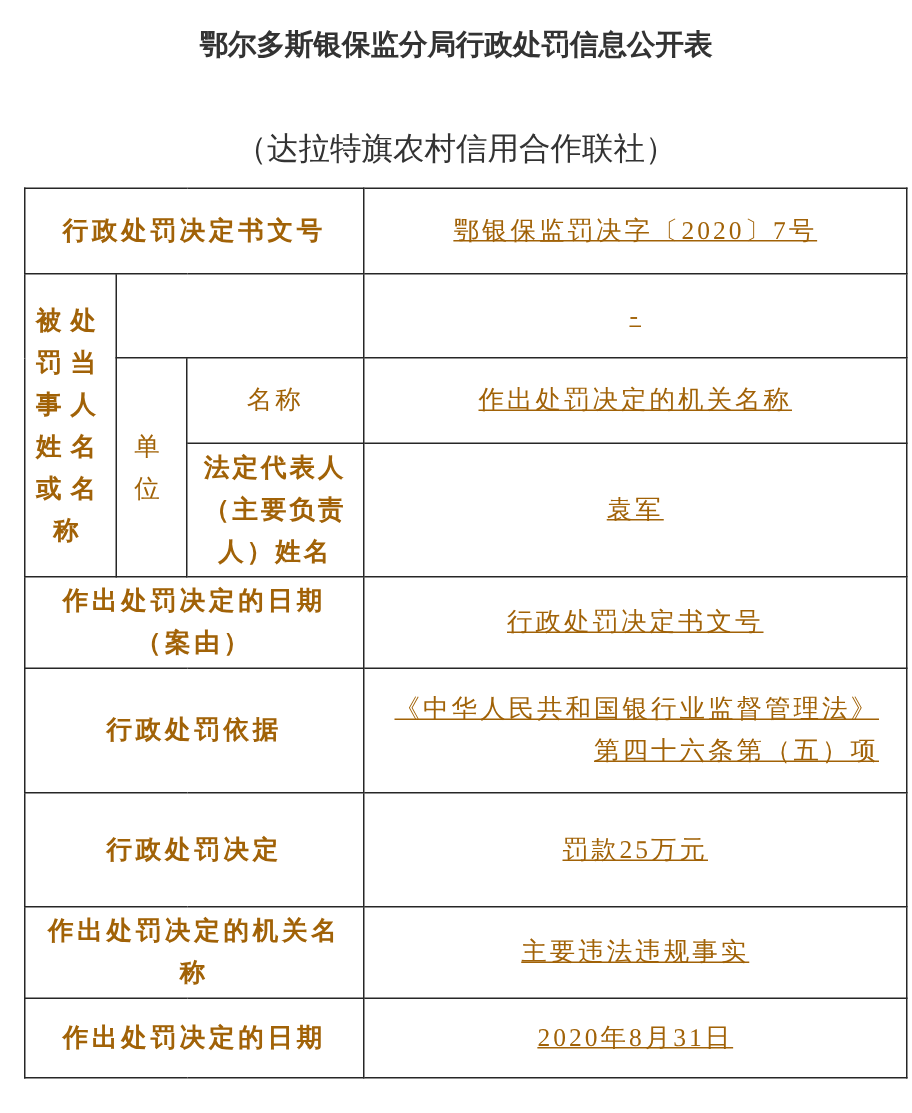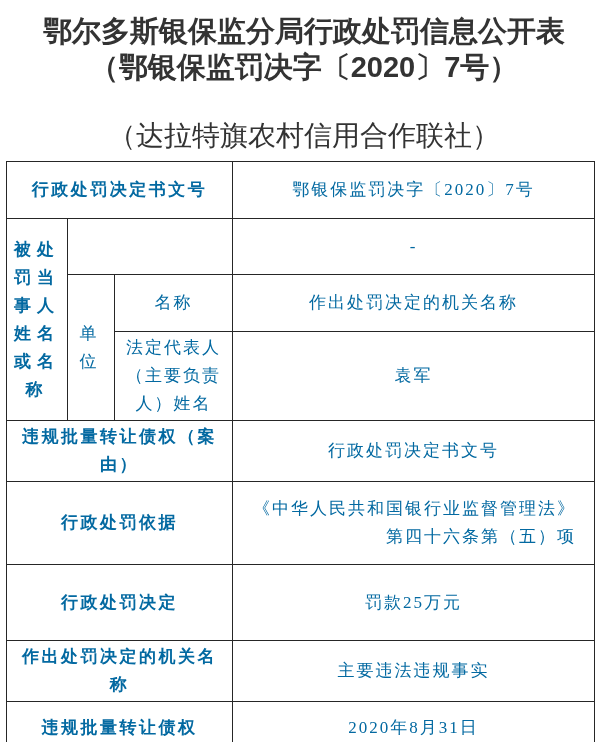--- a/index.html
+++ b/index.html
@@ -16,41 +16,41 @@
     height: 742px;
     background: #ffffff;
     color: #333333;
   }
   .doc-title {
     margin: 0;
     padding-top: 13px;
     text-align: center;
     font-family: "Liberation Sans", "DejaVu Sans", sans-serif;
     font-weight: bold;
-    font-size: 29px;
+    font-size: 19px;
     line-height: 36px;
     color: #333333;
   }
   .doc-subtitle {
     margin-top: 38px;
     text-align: center;
     font-family: "Liberation Sans", "DejaVu Sans", sans-serif;
     font-weight: normal;
-    font-size: 28px;
+    font-size: 21px;
     line-height: 26px;
     color: #333333;
   }
   table.penalty-table {
     border-collapse: collapse;
     table-layout: fixed;
     width: 588px;
-    margin: 12px 0 0 6px;
+    margin: 12px 0 0 16px;
     font-family: "Liberation Serif", "DejaVu Serif", serif;
     font-size: 17px;
-    color: #0369a1;
+    color: #a16207;
   }
   .penalty-table td {
     border: 1px solid #262626;
     vertical-align: middle;
     text-align: center;
     line-height: 28px;
     padding: 2px 4px;
     letter-spacing: 2px;
     word-break: break-all;
   }
@@ -68,23 +68,25 @@
     font-weight: normal;
     letter-spacing: 6px;
     padding: 2px 10px;
   }
   .penalty-table td.sublabel {
     font-weight: normal;
     letter-spacing: 2px;
   }
   .penalty-table td.legal-rep-label {
     padding: 2px 8px;
+    font-weight: bold;
   }
   .penalty-table td.value {
     font-weight: normal;
+    text-decoration: underline;
   }
   .penalty-table td.value-left {
     text-align: right;
     padding: 0 18px 0 12px;
   }
   tr.r1 { height: 57px; }
   tr.r2 { height: 56px; }
   tr.r3 { height: 57px; }
   tr.r4 { height: 85px; }
   tr.r5 { height: 58px; }
@@ -93,21 +95,20 @@
   tr.r8 { height: 56px; }
   tr.r9 { height: 53px; }
 </style>
 </head>
 <body>
 
 <div class="doc">
 
   <h1 class="doc-title">
     <span>鄂尔多斯银保监分局行政处罚信息公开表</span><br>
-    <span>（鄂银保监罚决字〔2020〕7号）</span>
   </h1>
 
   <div class="doc-subtitle">（达拉特旗农村信用合作联社）</div>
 
   <table class="penalty-table">
     <colgroup>
       <col style="width:61px">
       <col style="width:47px">
       <col style="width:118px">
       <col style="width:362px">
@@ -130,39 +131,39 @@
       <td class="sublabel">名称</td>
       <td class="value">作出处罚决定的机关名称</td>
     </tr>
 
     <tr class="r4">
       <td class="sublabel legal-rep-label">法定代表人（主要负责人）姓名</td>
       <td class="value">袁军</td>
     </tr>
 
     <tr class="r5">
-      <td colspan="3" class="label">违规批量转让债权（案由）</td>
+      <td colspan="3" class="label">作出处罚决定的日期（案由）</td>
       <td class="value">行政处罚决定书文号</td>
     </tr>
 
     <tr class="r6">
       <td colspan="3" class="label">行政处罚依据</td>
       <td class="value value-left">《中华人民共和国银行业监督管理法》第四十六条第（五）项</td>
     </tr>
 
     <tr class="r7">
       <td colspan="3" class="label">行政处罚决定</td>
       <td class="value">罚款25万元</td>
     </tr>
 
     <tr class="r8">
       <td colspan="3" class="label">作出处罚决定的机关名称</td>
       <td class="value">主要违法违规事实</td>
     </tr>
 
     <tr class="r9">
-      <td colspan="3" class="label">违规批量转让债权</td>
+      <td colspan="3" class="label">作出处罚决定的日期</td>
       <td class="value">2020年8月31日</td>
     </tr>
   </tbody>
     </table>
 
 </div>
 
 </body></html>

